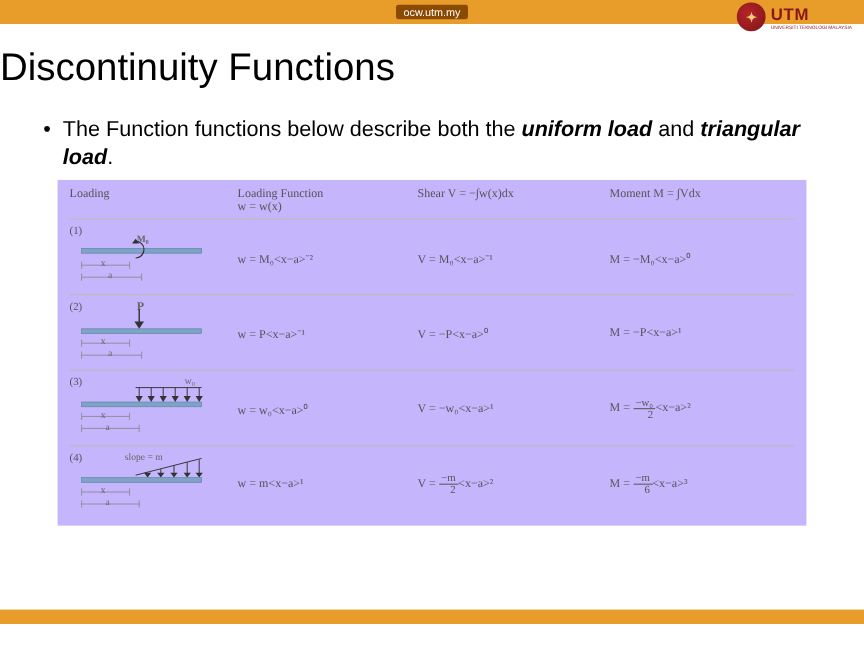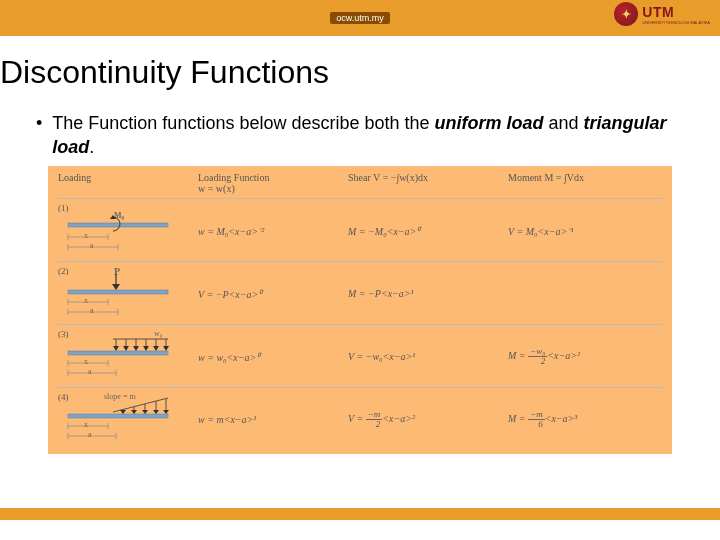--- a/index.html
+++ b/index.html
@@ -1,36 +1,36 @@
 <!DOCTYPE html>
 <html><head>
 <meta charset="utf-8">
 <style>
   * { margin: 0; padding: 0; box-sizing: border-box; }
   body { width: 720px; height: 540px; font-family: Arial, sans-serif; background: #fff; position: relative; overflow: hidden; }
-  .topbar { height: 36px; background: #e89c2a; display: flex; align-items: center; justify-content: space-between; padding: 0 8px; }
+  .topbar { height: 20px; background: #e89c2a; display: flex; align-items: center; justify-content: space-between; padding: 0 8px; }
   .ocw-badge { background: #8a4a00; color: #fff; font-size: 9px; padding: 1px 6px; border-radius: 2px; }
   .logo { position: absolute; right: 10px; top: 2px; display: flex; align-items: center; gap: 4px; }
   .logo-circle { width: 24px; height: 24px; border-radius: 50%; background: radial-gradient(circle at 40% 40%, #b8242a, #7a1518); display: flex; align-items: center; justify-content: center; color: #f5d070; font-size: 11px; font-weight: bold; }
   .logo-text { color: #8a1518; font-weight: bold; font-size: 14px; letter-spacing: 0.5px; }
   .logo-sub { font-size: 4px; color: #8a1518; }
   .title { text-align: left; font-size: 32px; font-weight: 400; margin-top: 18px; color: #000; }
   .bullet-wrap { padding: 20px 36px 6px 36px; }
   .bullet { font-size: 18px; line-height: 1.35; color: #000; display: flex; }
   .bullet .dot { margin-right: 10px; }
   .em { font-style: italic; font-weight: bold; }
-  .table-wrap { background: #fdba74; margin: 0 48px; padding: 6px 10px 4px 10px; font-family: 'Times New Roman', serif; font-size: 11px; color: #555; }
+  .table-wrap { background: #c4b5fd; margin: 0 48px; padding: 6px 10px 4px 10px; font-family: 'Times New Roman', serif; font-size: 11px; color: #555; }
   .thead { display: grid; grid-template-columns: 140px 150px 160px 160px; gap: 0; padding-bottom: 4px; }
   .th { font-size: 10px; }
   .row { border-top: 1px solid #bbb; padding: 6px 0 4px 0; display: grid; grid-template-columns: 140px 150px 160px 160px; align-items: center; min-height: 62px; }
   .diag { position: relative; width: 120px; height: 52px; }
   .num { position: absolute; top: -2px; left: 0; font-size: 9px; }
   .dim { position: absolute; font-size: 8px; color: #666; }
   .footerbar { position: absolute; bottom: 20px; left: 0; right: 0; height: 12px; background: #e89c2a; }
-  .eq { font-style: italic; font-size: 10px; white-space: nowrap; }
+  .eq { font-size: 10px; white-space: nowrap; }
   .frac { display: inline-block; text-align: right; vertical-align: middle; font-size: 9px; line-height: 9px; }
   .frac .t { border-bottom: 1px solid #666; padding: 0 2px; display: block; }
   .frac .b { display: block; padding: 0 2px; }
 </style>
 </head>
 <body>
 
 <div class="topbar">
   <span></span>
   <span class="ocw-badge">ocw.utm.my</span>
@@ -78,42 +78,43 @@
         <line x1="10" y1="29" x2="10" y2="35" stroke="#888" stroke-width="0.7"></line>
         <line x1="50" y1="29" x2="50" y2="35" stroke="#888" stroke-width="0.7"></line>
         <line x1="10" y1="42" x2="60" y2="42" stroke="#888" stroke-width="0.7"></line>
         <line x1="10" y1="39" x2="10" y2="45" stroke="#888" stroke-width="0.7"></line>
         <line x1="60" y1="39" x2="60" y2="45" stroke="#888" stroke-width="0.7"></line>
       </svg>
       <span class="dim" style="top:26px; left:26px;">x</span>
       <span class="dim" style="top:36px; left:32px;">a</span>
     </div>
     <div class="eq">w = M₀&lt;x−a&gt;⁻²</div>
+    <div class="eq">V = M₀&lt;x−a&gt;⁻¹</div>
     <div class="eq">M = −M₀&lt;x−a&gt;⁰</div>
-    <div class="eq">V = M₀&lt;x−a&gt;⁻¹</div>
   </div>
 
   <div class="row">
     <div class="diag">
       <span class="num">(2)</span>
       <span class="dim" style="top:-2px; left:56px; font-weight:bold; font-size:10px;">P</span>
       <svg width="120" height="52" style="position:absolute;top:0;left:0;">
         <rect x="10" y="22" width="100" height="4" fill="#7ea3c4" stroke="#5a7fa0" stroke-width="0.5"></rect>
         <line x1="58" y1="6" x2="58" y2="20" stroke="#333" stroke-width="1.2"></line>
         <polygon points="58,22 54,16 62,16" fill="#333"></polygon>
         <line x1="10" y1="34" x2="50" y2="34" stroke="#888" stroke-width="0.7"></line>
         <line x1="10" y1="31" x2="10" y2="37" stroke="#888" stroke-width="0.7"></line>
         <line x1="50" y1="31" x2="50" y2="37" stroke="#888" stroke-width="0.7"></line>
         <line x1="10" y1="44" x2="60" y2="44" stroke="#888" stroke-width="0.7"></line>
         <line x1="10" y1="41" x2="10" y2="47" stroke="#888" stroke-width="0.7"></line>
         <line x1="60" y1="41" x2="60" y2="47" stroke="#888" stroke-width="0.7"></line>
       </svg>
       <span class="dim" style="top:28px; left:26px;">x</span>
       <span class="dim" style="top:38px; left:32px;">a</span>
     </div>
+    <div class="eq">w = P&lt;x−a&gt;⁻¹</div>
     <div class="eq">V = −P&lt;x−a&gt;⁰</div>
     <div class="eq">M = −P&lt;x−a&gt;¹</div>
   </div>
 
   <div class="row">
     <div class="diag">
       <span class="num">(3)</span>
       <span class="dim" style="top:-2px; left:96px;">w₀</span>
       <svg width="120" height="52" style="position:absolute;top:0;left:0;">
         <rect x="10" y="20" width="100" height="4" fill="#7ea3c4" stroke="#5a7fa0" stroke-width="0.5"></rect>

